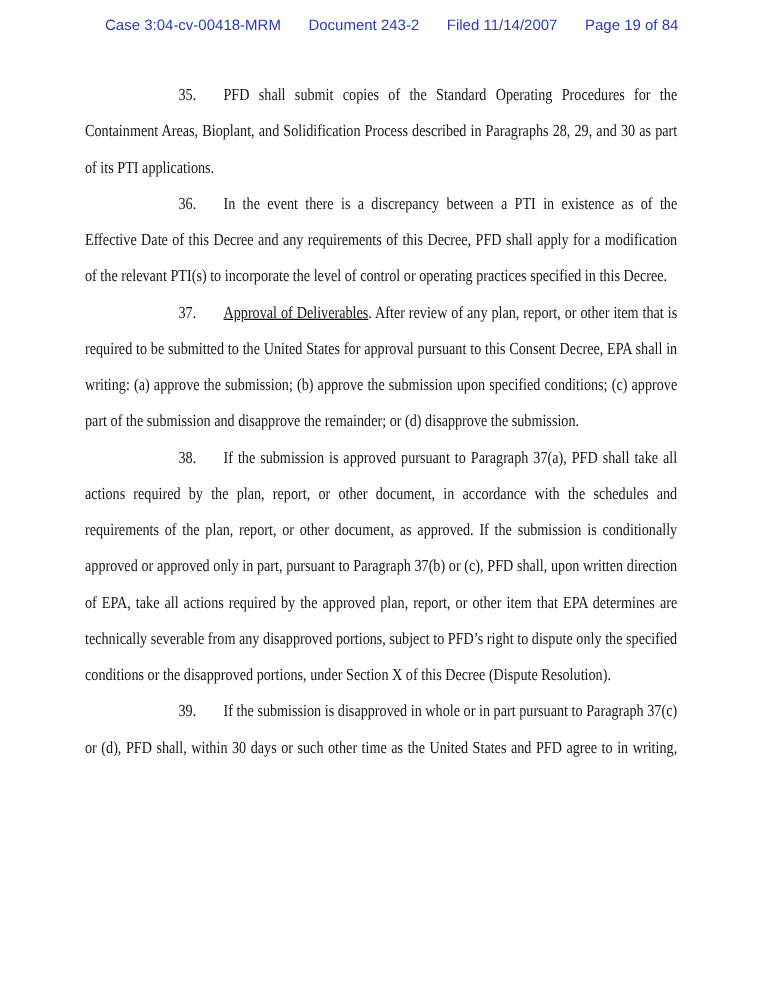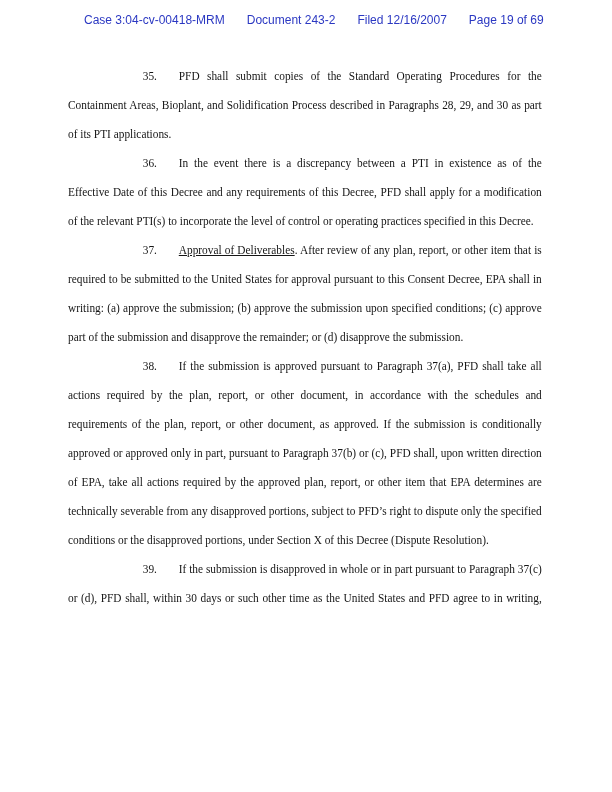--- a/index.html
+++ b/index.html
@@ -61,22 +61,22 @@
   }
 </style>
 </head>
 <body>
 
 <div class="page">
 
   <div class="court-header">
     <span>Case 3:04-cv-00418-MRM</span>
     <span>Document 243-2</span>
-    <span>Filed 12/16/2007</span>
-    <span>Page 19 of 69</span>
+    <span>Filed 11/14/2007</span>
+    <span>Page 19 of 84</span>
   </div>
 
   <div class="doc-body">
     <p><span class="pnum">35.</span><span>PFD shall submit copies of the Standard Operating Procedures for the Containment Areas, Bioplant, and Solidification Process described in Paragraphs 28, 29, and 30 as part of its PTI applications.</span></p>
 
     <p><span class="pnum">36.</span><span>In the event there is a discrepancy between a PTI in existence as of the Effective Date of this Decree and any requirements of this Decree, PFD shall apply for a modification of the relevant PTI(s) to incorporate the level of control or operating practices specified in this Decree.</span></p>
 
     <p><span class="pnum">37.</span><span class="u-heading">Approval of Deliverables</span><span>.  After review of any plan, report, or other item that is required to be submitted to the United States for approval pursuant to this Consent Decree, EPA shall in writing: (a) approve the submission; (b) approve the submission upon specified conditions; (c) approve part of the submission and disapprove the remainder; or (d) disapprove the submission.</span></p>
 
     <p><span class="pnum">38.</span><span>If the submission is approved pursuant to Paragraph 37(a), PFD shall take all actions required by the plan, report, or other document, in accordance with the schedules and requirements of the plan, report, or other document, as approved.  If the submission is conditionally approved or approved only in part, pursuant to Paragraph 37(b) or (c), PFD shall, upon written direction of EPA, take all actions required by the approved plan, report, or other item that EPA determines are technically severable from any disapproved portions, subject to PFD’s right to dispute only the specified conditions or the disapproved portions, under Section X of this Decree (Dispute Resolution).</span></p>

